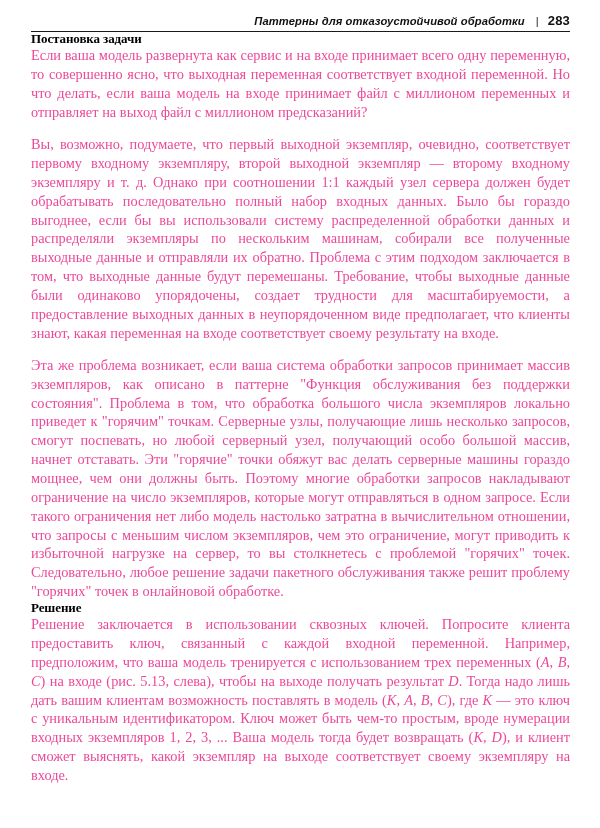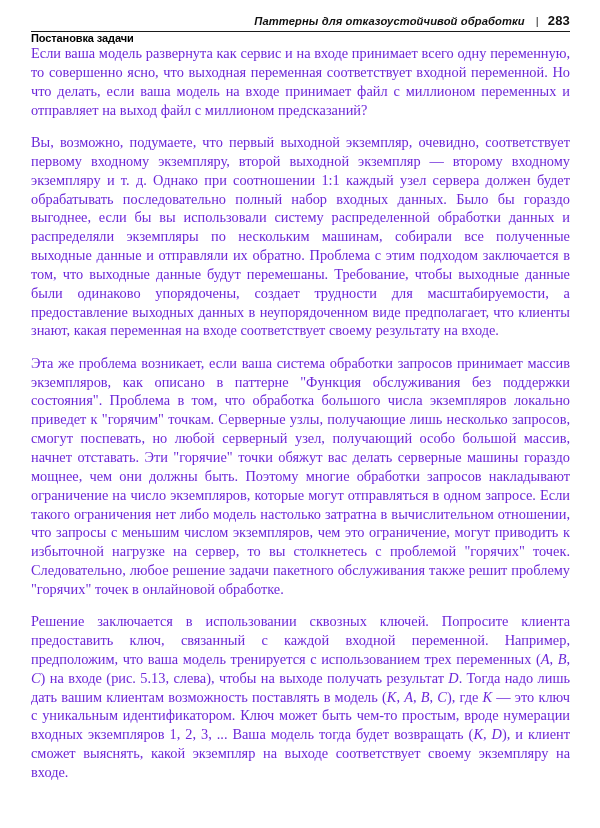--- a/index.html
+++ b/index.html
@@ -65,42 +65,42 @@
 
   .head-rule {
     margin-top: 3px;
     height: 0;
     border-top: 1.6px solid #1a1a1a;
     width: 100%;
   }
 
   
   h2.section-heading {
-    font-family: Liberation Sans, sans-serif;
+    font-family: Liberation Serif, serif;
     font-weight: 700;
-    font-size: 11px;
+    font-size: 13px;
     line-height: 1.1;
     letter-spacing: -0.1px;
     color: #000000;
     margin: 0;
     padding: 0;
   }
   .heading-problem { padding-top: 21px; }
   .heading-solution { padding-top: 29px; }
 
   
   p.body {
     font-family: "Liberation Serif", "DejaVu Serif", serif;
     font-size: 14.35px;
     line-height: 18.85px;
     text-align: justify;
     text-justify: inter-word;
     margin: 0;
     padding: 0;
-    color: #6d28d9;
+    color: #ec4899;
     hyphens: manual;
     word-spacing: 0.1px;
   }
   p.body + p.body { margin-top: 13.5px; }
   .after-heading { margin-top: 13px; }
 
   p.body i, p.body em {
     font-style: italic;
   }
 
@@ -120,17 +120,18 @@
     </div>
 
     <div class="head-rule"></div>
 
     <h2 class="section-heading heading-problem">Постановка задачи</h2>
 
     <p class="body after-heading">Если ваша модель развернута как сервис и на входе принимает всего одну переменную, то совершенно ясно, что выходная переменная соответствует входной переменной. Но что делать, если ваша модель на входе принимает файл с миллионом переменных и отправляет на выход файл с миллионом предсказаний?</p>
     <p class="body">Вы, возможно, подумаете, что первый выходной экземпляр, очевидно, соответствует первому входному экземпляру, второй выходной экземпляр — второму входному экземпляру и т. д. Однако при соотношении 1:1 каждый узел сервера должен будет обрабатывать последовательно полный набор входных данных. Было бы гораздо выгоднее, если бы вы использовали систему распределенной обработки данных и распределяли экземпляры по нескольким машинам, собирали все полученные выходные данные и отправляли их обратно. Проблема с этим подходом заключается в том, что выходные данные будут перемешаны. Требование, чтобы выходные данные были одинаково упорядочены, создает трудности для масштабируемости, а предоставление выходных данных в неупорядоченном виде предполагает, что клиенты знают, какая переменная на входе соответствует своему результату на входе.</p>
     <p class="body">Эта же проблема возникает, если ваша система обработки запросов принимает массив экземпляров, как описано в паттерне "Функция обслуживания без поддержки состояния". Проблема в том, что обработка большого числа экземпляров локально приведет к "горячим" точкам. Серверные узлы, получающие лишь несколько запросов, смогут поспевать, но любой серверный узел, получающий особо большой массив, начнет отставать. Эти "горячие" точки обяжут вас делать серверные машины гораздо мощнее, чем они должны быть. Поэтому многие обработки запросов накладывают ограничение на число экземпляров, которые могут отправляться в одном запросе. Если такого ограничения нет либо модель настолько затратна в вычислительном отношении, что запросы с меньшим числом экземпляров, чем это ограничение, могут приводить к избыточной нагрузке на сервер, то вы столкнетесь с проблемой "горячих" точек. Следовательно, любое решение задачи пакетного обслуживания также решит проблему "горячих" точек в онлайновой обработке.</p>
 
+    <h2 class="section-heading heading-solution">Решение</h2>
 
     <p class="body after-heading"><span>Решение заключается в использовании сквозных ключей. Попросите клиента предоставить ключ, связанный с каждой входной переменной. Например, предположим, что ваша модель тренируется с использованием трех переменных (</span><i>A</i><span>, </span><i>B</i><span>, </span><i>C</i><span>) на входе (рис. 5.13, слева), чтобы на выходе получать результат </span><i>D</i><span>. Тогда надо лишь дать вашим клиентам возможность поставлять в модель (</span><i>K</i><span>, </span><i>A</i><span>, </span><i>B</i><span>, </span><i>C</i><span>), где </span><i>K</i><span> — это ключ с уникальным идентификатором. Ключ может быть чем-то простым, вроде нумерации входных экземпляров 1, 2, 3, ... Ваша модель тогда будет возвращать (</span><i>K</i><span>, </span><i>D</i><span>), и клиент сможет выяснять, какой экземпляр на выходе соответствует своему экземпляру на входе.</span></p>
 
   </div>
 </div>
 
 </body></html>

